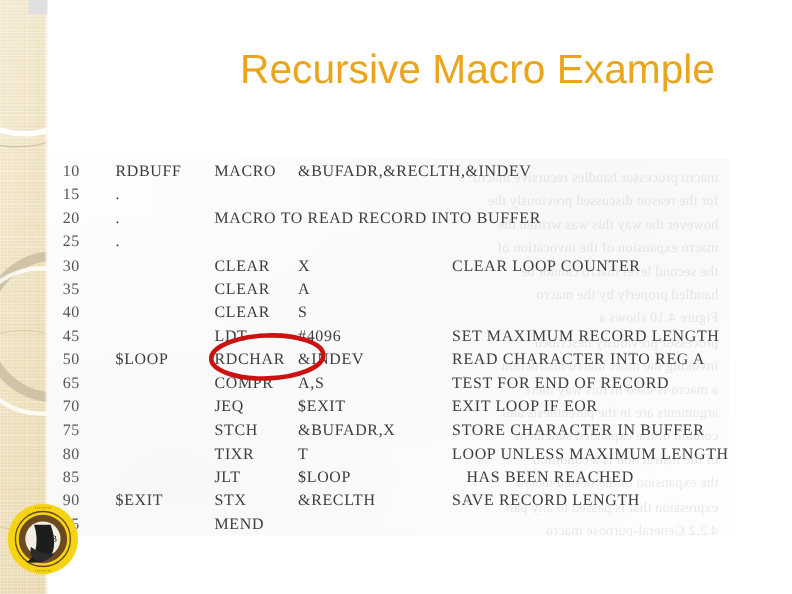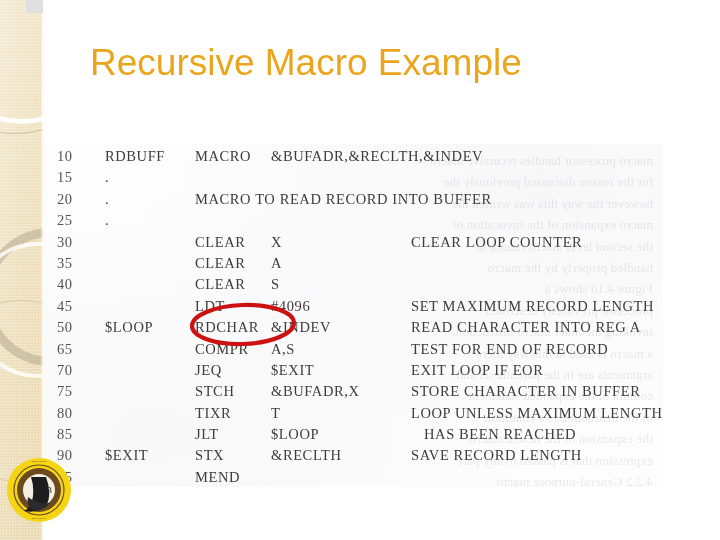--- a/index.html
+++ b/index.html
@@ -85,21 +85,21 @@
     width: 17px; height: 13px;
     background: #e0e0e0;
   }
 
   
   #title {
     position: absolute;
     left: 90px;
     top: 42px;
     width: 560px;
-    text-align: left;
+    text-align: right;
     color: #eaa51d;
     font-size: 37px;
     font-weight: 400;
     letter-spacing: 0px;
     white-space: nowrap;
     font-family: "Liberation Sans", sans-serif;
   }
 
   
   #code-scan {

